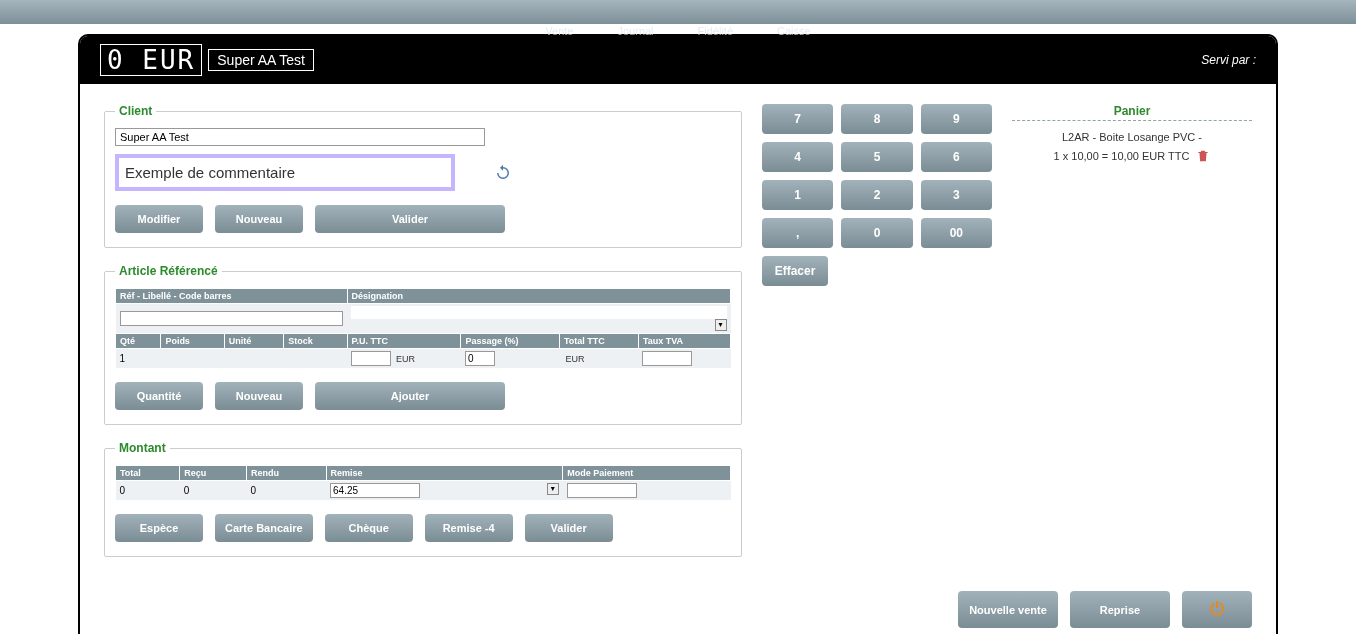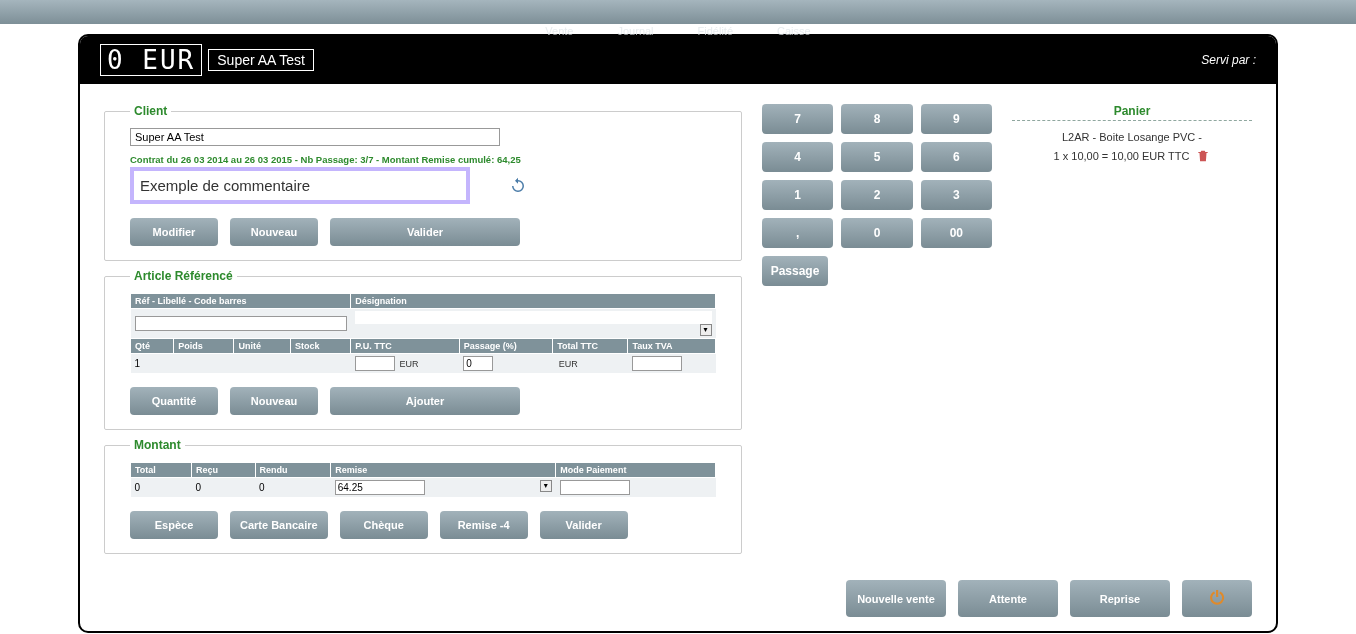--- a/index.html
+++ b/index.html
@@ -69,22 +69,22 @@
     display: flex;
     padding: 20px 24px 10px;
     gap: 20px;
   }
   .col-left { flex: 1.6; }
   .col-mid  { flex: 0 0 230px; }
   .col-right{ flex: 0 0 240px; }
   fieldset {
     border: 1px solid #ccc;
     border-radius: 2px;
-    padding: 10px 25px 14px;
-    margin-bottom: 8px;
+    padding: 10px 10px 14px;
+    margin-bottom: 16px;
   }
   legend {
     color: #2d8a2d;
     font-weight: bold;
     font-size: 12px;
     padding: 0 4px;
   }
   .client-input {
     width: 370px;
     border: 1px solid #999;
@@ -225,21 +225,20 @@
     <div class="served-by">Servi par :</div>
   </div>
 
   <div class="body">
 
     <div class="col-left">
 
       <fieldset>
         <legend>Client</legend>
         <input class="client-input" type="text" value="Super AA Test" style="">
-        <div class="contrat">Contrat du 26 03 2014 au 26 03 2015 - Nb Passage: 3/7 - Montant Remise cumulé: 64,25</div>
         <div>
           <span class="comment-box">Exemple de commentaire</span>
           <span class="refresh-icon">
             <svg viewBox="0 0 24 24" width="18" height="18">
                 <path fill="#4b7ca8" d="M12 4V1L8 5l4 4V6a6 6 0 1 1-6 6H4a8 8 0 1 0 8-8z"></path>
               </svg>
           </span>
         </div>
         <div class="btn-row">
           <button class="btn">Modifier</button>
@@ -346,21 +345,21 @@
           <button class="key">1</button>
           <button class="key">2</button>
           <button class="key">3</button>
         </div>
         <div class="keypad-row">
           <button class="key">,</button>
           <button class="key">0</button>
           <button class="key">00</button>
         </div>
         <div class="keypad-row">
-          <button class="key key-clear">Passage</button>
+          <button class="key key-clear">Effacer</button>
         </div>
       </div>
     </div>
 
     <div class="col-right">
       <div class="cart-title">Panier</div>
       <div class="cart-line">L2AR - Boite Losange PVC -</div>
       <div class="cart-line">
         <span>1 x 10,00 = 10,00 EUR TTC</span>
         <span class="cart-del">
@@ -368,20 +367,19 @@
               <path fill="#c55" d="M6 7h12l-1 14H7L6 7zm3-4h6l1 2h4v2H4V5h4l1-2z"></path>
             </svg>
         </span>
       </div>
     </div>
 
   </div>
 
   <div class="footer">
     <button class="btn" style="min-width:100px">Nouvelle vente</button>
-    <button class="btn" style="min-width:100px">Attente</button>
     <button class="btn" style="min-width:100px">Reprise</button>
     <button class="btn" style="min-width:70px">
       <span class="power-icon">⏻</span>
     </button>
   </div>
 
 </div>
 
 </body></html>

